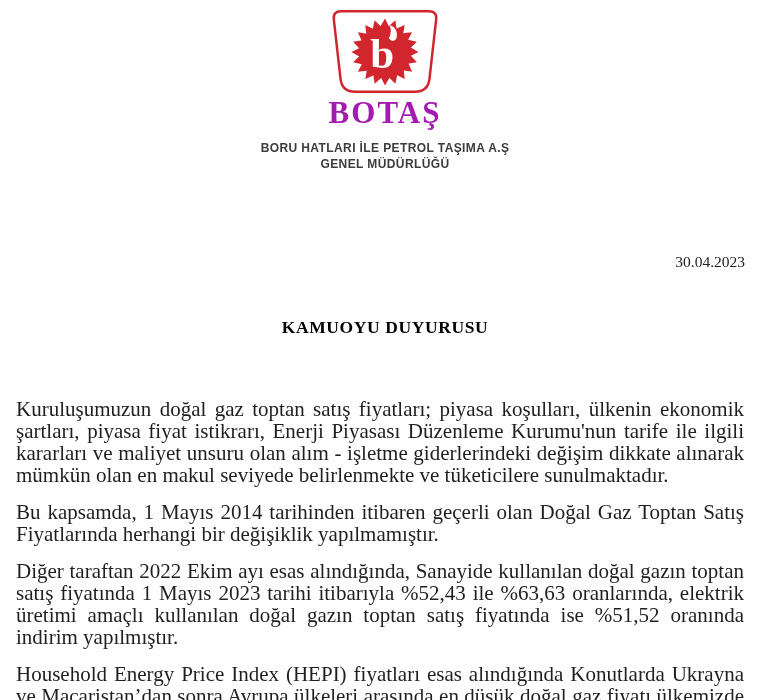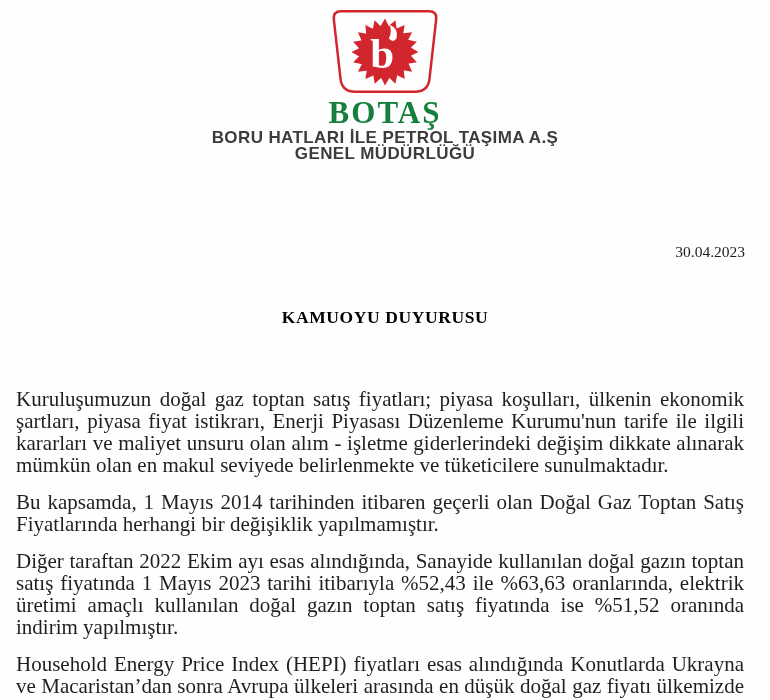--- a/index.html
+++ b/index.html
@@ -15,27 +15,27 @@
   }
   .doc-header { text-align: center; padding-top: 8px; }
   .logo-wrap { line-height: 0; }
   .logo-wrap svg { width: 118px; height: 88px; }
   .brand {
     font-family: "Liberation Serif", serif;
     font-weight: bold;
     font-size: 31px;
     line-height: 34px;
     letter-spacing: 2px;
-    color: #15803d;
+    color: #a21caf;
   }
   .org {
-    margin-top: 0;
+    margin-top: 10px;
     font-family: "Liberation Sans", sans-serif;
     font-weight: bold;
-    font-size: 17px;
+    font-size: 12px;
     line-height: 16px;
     letter-spacing: 0.4px;
     color: #3c3c3c;
   }
   .date-row {
     margin-top: 79px;
     padding-right: 25px;
     text-align: right;
     font-size: 15.5px;
     line-height: 22px;

